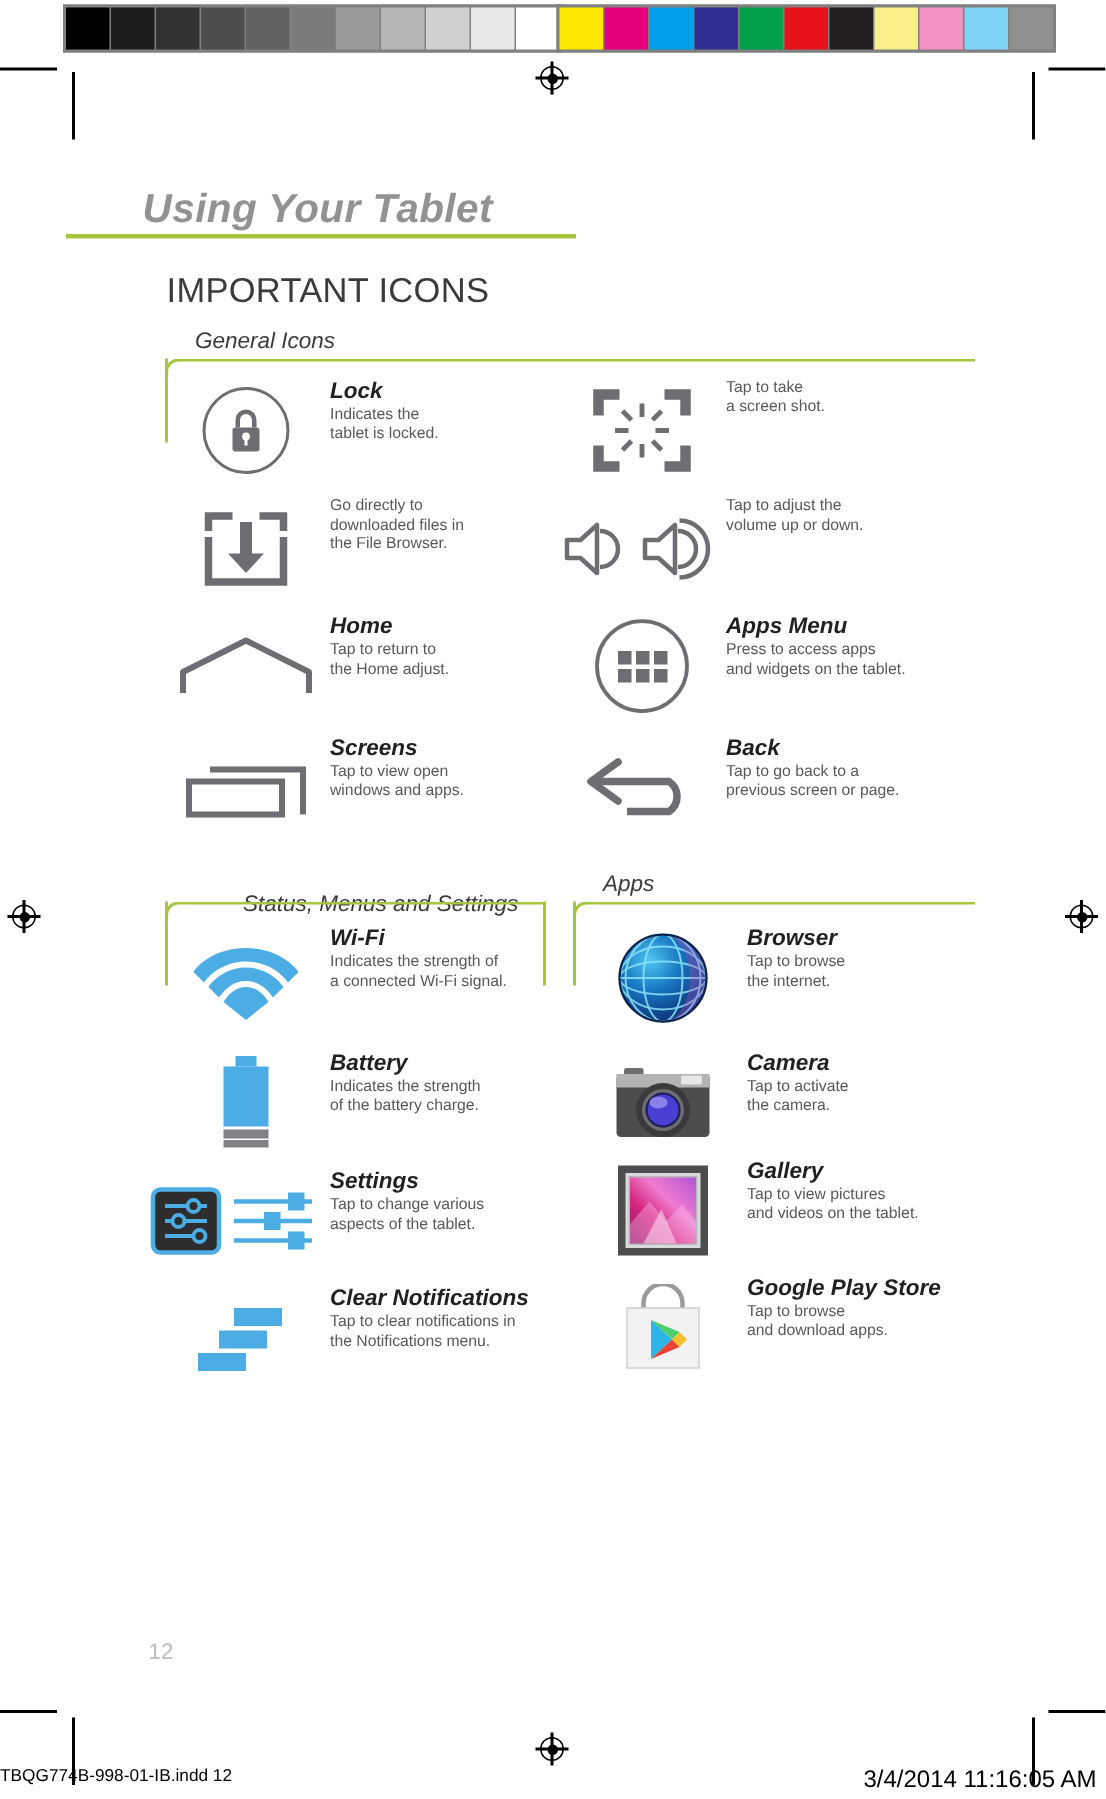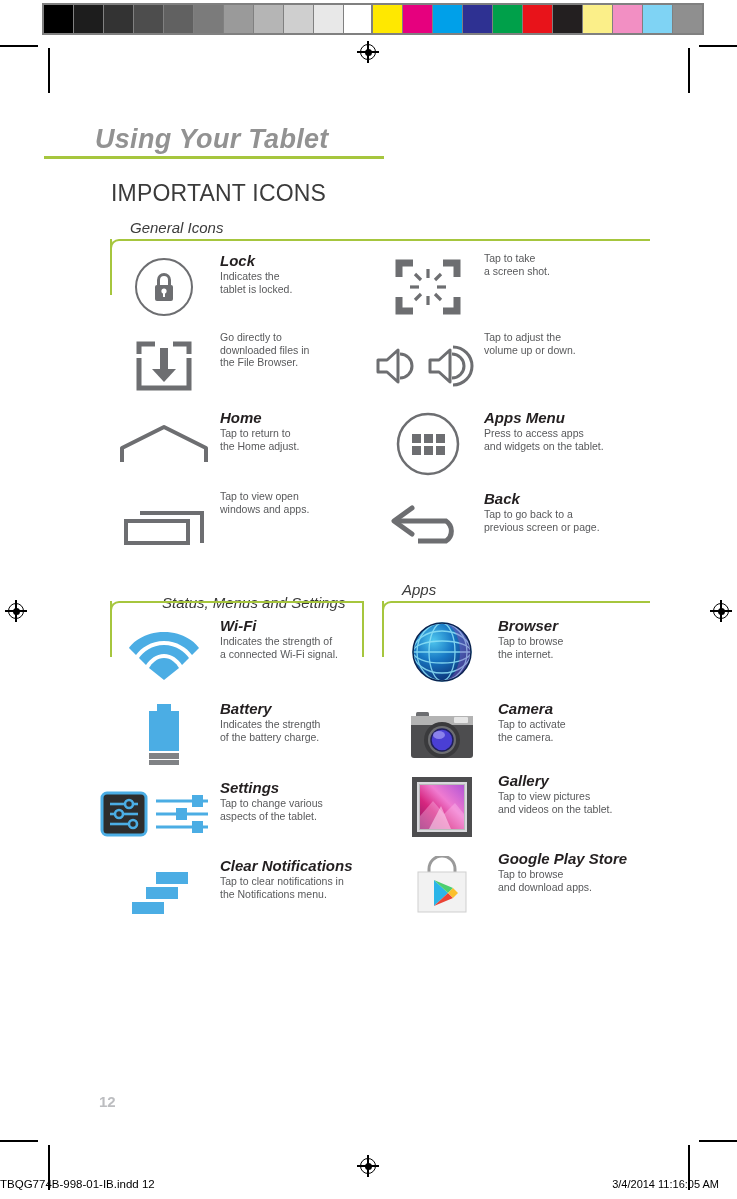--- a/index.html
+++ b/index.html
@@ -95,30 +95,29 @@
   .row .desc {
     font-size: 10.5px; color: #58595b; line-height: 12.6px;
     font-family: "Liberation Sans", sans-serif;
   }
 
   
   #pageno {
     position: absolute; left: 99px; top: 1093px;
     font-size: 15px; color: #bcbdc0;
     font-family: "Liberation Sans", sans-serif;
-    font-weight: bold;
   }
   #impose-left {
     position: absolute; left: 0px; top: 1178px;
     font-size: 11.5px; color: #000;
     font-family: "Liberation Sans", sans-serif; white-space: nowrap;
   }
   #impose-right {
-    position: absolute; right: 18px; top: 1178px;
-    font-size: 11px; color: #000;
+    position: absolute; right: 6px; top: 1178px;
+    font-size: 16px; color: #000;
     font-family: "Liberation Sans", sans-serif; white-space: nowrap;
   }
   svg { display:block; }
 </style>
 </head>
 <body>
 
 <div id="calbar">
   <div class="swatch-group gray">
       <div class="swatch" style="background: rgb(0, 0, 0);"></div>
@@ -246,20 +245,21 @@
   </div>
 
   <div class="row" style="left:116px; top:493px;">
     <div class="icon-cell">
       <svg width="92" height="48" viewBox="0 0 92 48">
         <path d="M22 12 H84 V42" fill="none" stroke="#6d6e71" stroke-width="4"></path>
         <rect x="8" y="20" width="62" height="22" fill="none" stroke="#6d6e71" stroke-width="4"></rect>
       </svg>
     </div>
     <div class="text-cell">
+      <div class="ttl">Screens</div>
       <div class="desc">Tap to view open</div>
       <div class="desc">windows and apps.</div>
     </div>
   </div>
 
   <div class="row" style="left:380px; top:255px;">
     <div class="icon-cell">
       <svg width="70" height="60" viewBox="0 0 70 60">
         <path d="M6 20 V6 H20" fill="none" stroke="#6d6e71" stroke-width="7"></path>
         <path d="M64 20 V6 H50" fill="none" stroke="#6d6e71" stroke-width="7"></path>

